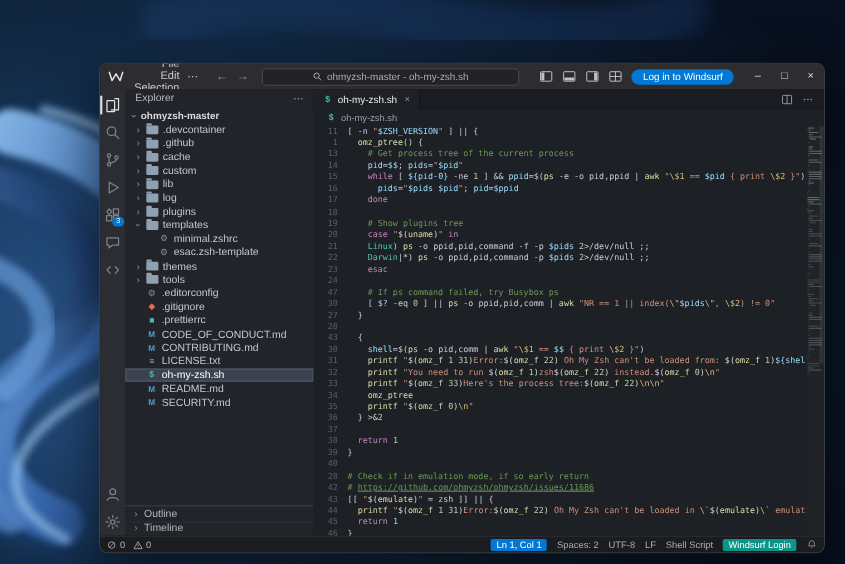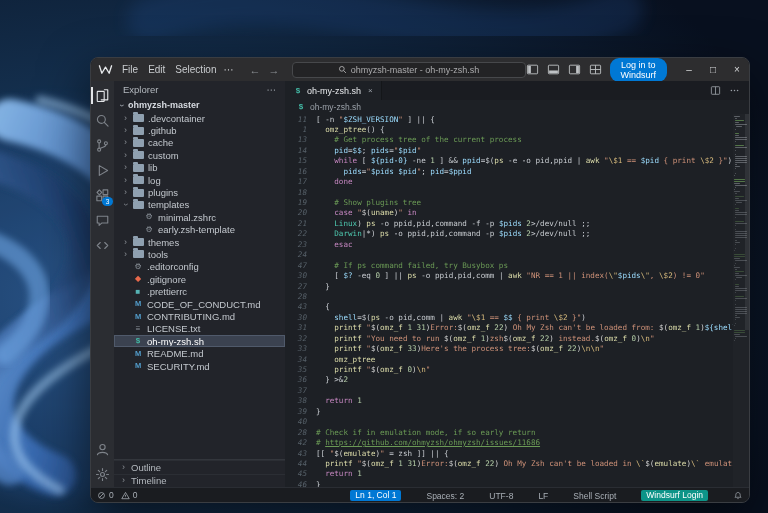--- a/index.html
+++ b/index.html
@@ -7,21 +7,21 @@
   .wallpaper{position:absolute;inset:0;width:768px;height:513px;display:block;}
 
   
   .win{position:absolute;left:90px;top:57px;width:660px;height:446px;display:flex;flex-direction:column;
        border-radius:8px;overflow:hidden;border:1px solid #3a3d42;box-sizing:border-box;
        box-shadow:0 18px 50px rgba(0,0,0,.6);background:#1d2025;}
 
   
   .titlebar{height:23px;flex:none;background:#2d2d2f;display:flex;align-items:center;padding-left:7px;color:#c9cccf;font-size:10px;}
   .applogo{width:15px;height:15px;color:#e6e8ea;margin-right:4px;flex:none;display:flex;align-items:center;}
-  .menus{display:flex;align-items:flex-end;}
+  .menus{display:flex;align-items:flex-end;flex-direction:column;}
   .menus span{padding:0 5px;cursor:default;}
   .navarrows{display:flex;gap:8px;margin-left:14px;color:#8e9296;font-size:11px;}
   .searchbox{margin-left:12px;width:232px;height:14px;background:#232325;border:1px solid #47484b;border-radius:4px;
              display:flex;align-items:center;justify-content:center;gap:4px;color:#ababad;font-size:9px;flex:none;}
   .searchbox svg{width:9px;height:9px;}
   .tb-spacer{flex:1;}
   .tb-icons{display:flex;gap:8px;align-items:center;color:#bfc2c5;margin-right:8px;}
   .tb-icons svg{width:13px;height:13px;}
   .login-btn{background:#0078d4;color:#fff;border:none;border-radius:9px;font-size:9px;padding:2px 10px;margin-right:10px;font-family:inherit;}
   .winctl{display:flex;height:100%;}
@@ -63,37 +63,37 @@
   .editor{flex:1;display:flex;flex-direction:column;min-width:0;background:#1d2025;}
   .tabbar{height:19px;flex:none;background:#1a1c21;display:flex;align-items:stretch;}
   .tab{display:flex;align-items:center;gap:4px;padding:0 8px;background:#1d2025;color:#e8eaed;font-size:9px;border-right:1px solid #141619;}
   .tab .x{color:#9ba1a8;font-size:8px;margin-left:3px;}
   .tab-actions{margin-left:auto;display:flex;gap:8px;align-items:center;padding:0 9px;color:#9ba1a8;}
   .tab-actions svg{width:11px;height:11px;}
   .breadcrumb{height:14px;flex:none;display:flex;align-items:center;gap:4px;padding:0 11px;font-size:8.5px;color:#9aa0a8;}
   .codewrap{flex:1;display:flex;min-height:0;position:relative;overflow:hidden;}
   .code{flex:1;overflow:hidden;font-family:"DejaVu Sans Mono",monospace;font-size:7.6px;line-height:10.45px;padding-top:0.5px;}
   .crow{display:flex;height:10.45px;}
-  .lnum{width:22px;flex:none;text-align:right;padding-right:9px;color:#566069;font-style:italic;}
+  .lnum{width:22px;flex:none;text-align:right;padding-right:9px;color:#566069;}
   .ltxt{white-space:pre;color:#c8ccd1;min-width:0;}
   
   .c{color:#6a9955;} .lnk{text-decoration:underline;}
   .s{color:#ce9178;} .v{color:#9cdcfe;} .k{color:#c586c0;} .f{color:#dcdcaa;}
   .t{color:#4ec9b0;} .n{color:#b5cea8;} .e{color:#d7ba7d;} .p{color:#d4d4d4;}
   .minimap{width:14px;flex:none;padding:2px 1px 0 1px;overflow:hidden;background:rgba(255,255,255,0.015);}
   .mm-line{height:1px;margin-bottom:1.1px;background:#9aa0a6;opacity:.5;border-radius:.5px;}
   .mm-line.cm{background:#6a9955;opacity:.7;}
   .vscroll{position:absolute;right:0;top:0;width:4px;height:58%;background:rgba(255,255,255,.07);}
 
   
   .statusbar{height:14px;flex:none;background:#1a1c20;border-top:1px solid #2a2d33;display:flex;align-items:center;
              font-size:8.5px;color:#a9afb6;padding:0 6px;gap:9px;}
   .sb-left{display:flex;align-items:center;gap:3px;}
   .sb-left svg{width:9px;height:9px;}
-  .sb-right{margin-left:auto;display:flex;align-items:flex-end;gap:25px;}
+  .sb-right{margin-left:auto;display:flex;align-items:flex-start;gap:9px;}
   .lncol{background:#0078d4;color:#fff;border-radius:2px;padding:0 5px;height:11px;line-height:11px;}
   .wslogin{background:#0d9488;color:#fff;border-radius:2px;padding:0 5px;height:11px;line-height:11px;}
   .bell svg{width:10px;height:10px;display:block;}
 </style>
 </head>
 <body>
 
 <div class="stage">
 
   <svg class="wallpaper" viewBox="0 0 768 513" preserveAspectRatio="none">
@@ -323,21 +323,21 @@
               <span class="tlabel">templates</span>
             </div>
             <div class="trow" style="padding-left: 19px;">
               <span class="chev"></span>
               <span class="fic fic-gear">⚙</span>
               <span class="tlabel">minimal.zshrc</span>
             </div>
             <div class="trow" style="padding-left: 19px;">
               <span class="chev"></span>
               <span class="fic fic-gear">⚙</span>
-              <span class="tlabel">early.zsh-template</span>
+              <span class="tlabel">esac.zsh-template</span>
             </div>
             <div class="trow" style="padding-left: 8px;">
               <span class="chev">›</span>
               <span class="icf"></span>
               <span class="tlabel">themes</span>
             </div>
             <div class="trow" style="padding-left: 8px;">
               <span class="chev">›</span>
               <span class="icf"></span>
               <span class="tlabel">tools</span>

